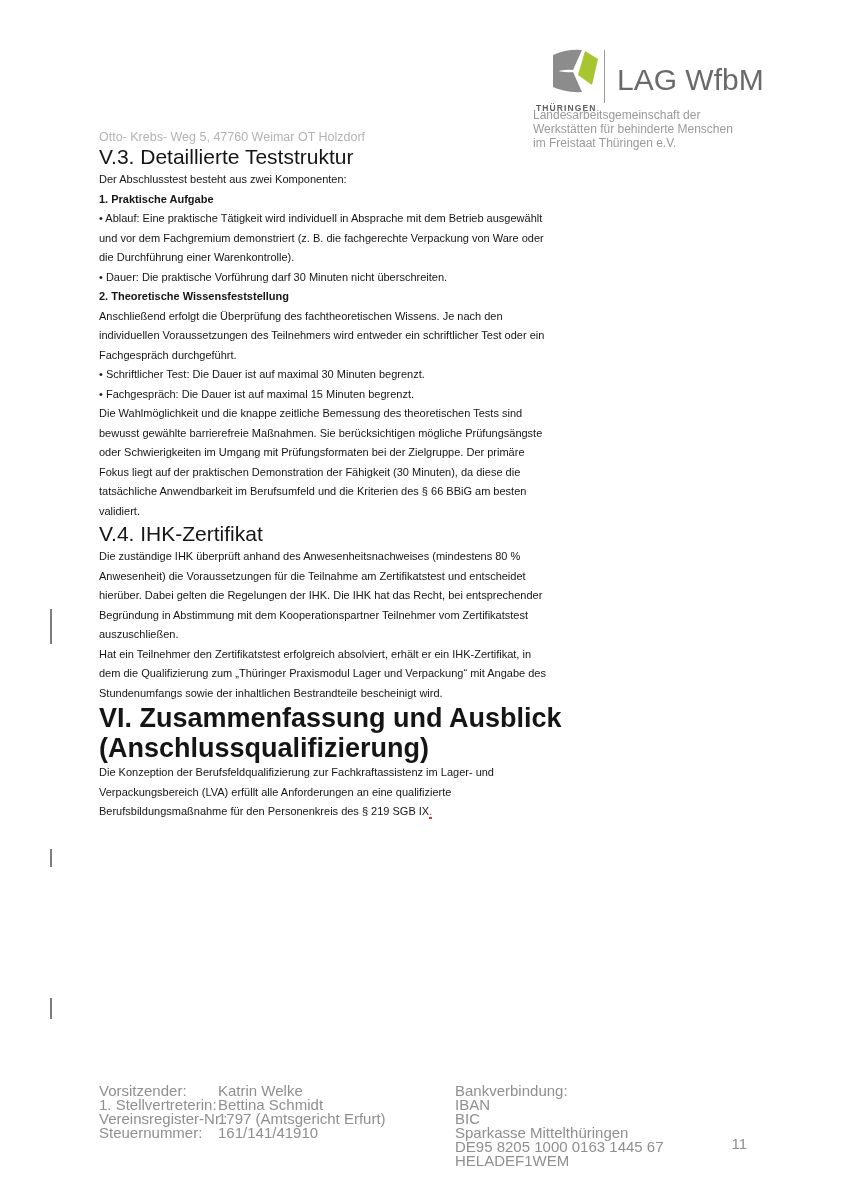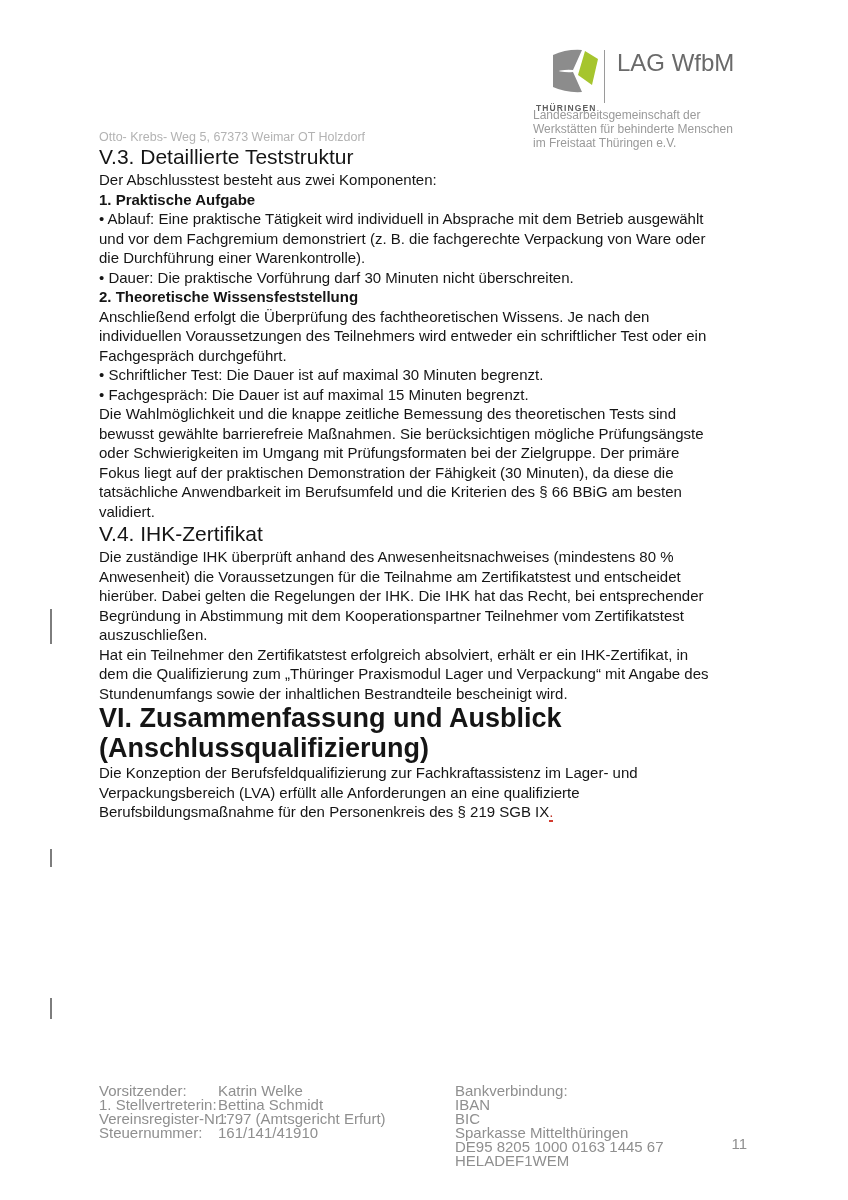--- a/index.html
+++ b/index.html
@@ -5,32 +5,32 @@
   html,body{margin:0;padding:0;background:#e8e8e8;}
   .page{
     position:relative;width:848px;height:1200px;margin:0 auto;background:#ffffff;
     font-family:"Liberation Sans", sans-serif;color:#151515;overflow:hidden;
   }
   
   .logo-mark{position:absolute;left:552px;top:49px;}
   .logo-region{position:absolute;left:536px;top:91px;font-size:8.5px;font-weight:bold;
     letter-spacing:1.1px;color:#5e5e5e;white-space:pre;margin-top:12px;}
   .logo-sep{position:absolute;left:604px;top:50px;width:1px;height:53px;background:#9a9a9a;}
-  .logo-brand{position:absolute;left:617px;top:49px;font-size:24px;color:#6a6a6a;white-space:pre;}
+  .logo-brand{position:absolute;left:617px;top:63px;font-size:30px;color:#6a6a6a;white-space:pre;}
   .logo-subtitle{position:absolute;left:533px;top:108px;font-size:12px;line-height:14px;
     color:#9a9a9a;white-space:pre;}
   .address{position:absolute;left:99px;top:130px;font-size:12.5px;color:#b3b3b3;white-space:pre;}
   
   .content{position:absolute;left:99px;top:144px;width:700px;}
   .content p, .content h1, .content h2{margin:0;white-space:pre;}
   .h-major{font-size:21px;line-height:26px;font-weight:normal;}
   .h-v3{margin:0 0 21px 0;}
   .h-v4{margin:27px 0 19px 0;}
   .h-vi{font-size:27px;line-height:30px;font-weight:bold;margin:42px 0 4px 0;}
-  .body-text{font-size:15px;line-height:19.5px;}
+  .body-text{font-size:11px;line-height:19.5px;}
   .sub-head{font-weight:bold;}
   .intro{margin-bottom:15px;}
   .part2{margin-top:31px;}
   .closing{margin-top:28px;}
   .para2{margin-top:9px;}
   .marked-period{color:#c0392b;border-bottom:2px solid #d23b2f;}
   
   .change-bar{position:absolute;left:50px;width:2px;background:#7d7d7d;}
   .bar-1{top:609px;height:35px;}
   .bar-2{top:849px;height:18px;}
@@ -57,21 +57,21 @@
       <path d="M33 2 L46 10 L40 36 L26 26 Z" fill="#a6c52e"></path>
     </svg>
   </div>
   <div class="logo-region">THÜRINGEN</div>
   <div class="logo-sep"></div>
   <div class="logo-brand">LAG WfbM</div>
   <div class="logo-subtitle">Landesarbeitsgemeinschaft der
 Werkstätten für behinderte Menschen
 im Freistaat Thüringen e.V.</div>
 
-  <div class="address">Otto- Krebs- Weg 5, 67373 Weimar OT Holzdorf</div>
+  <div class="address">Otto- Krebs- Weg 5, 47760 Weimar OT Holzdorf</div>
 
   <div class="change-bar bar-1"></div>
   <div class="change-bar bar-2"></div>
   <div class="change-bar bar-3"></div>
 
   <div class="content">
 
     <h1 class="h-major h-v3">V.3. Detaillierte Teststruktur</h1>
 
     <p class="body-text intro">Der Abschlusstest besteht aus zwei Komponenten:</p>

